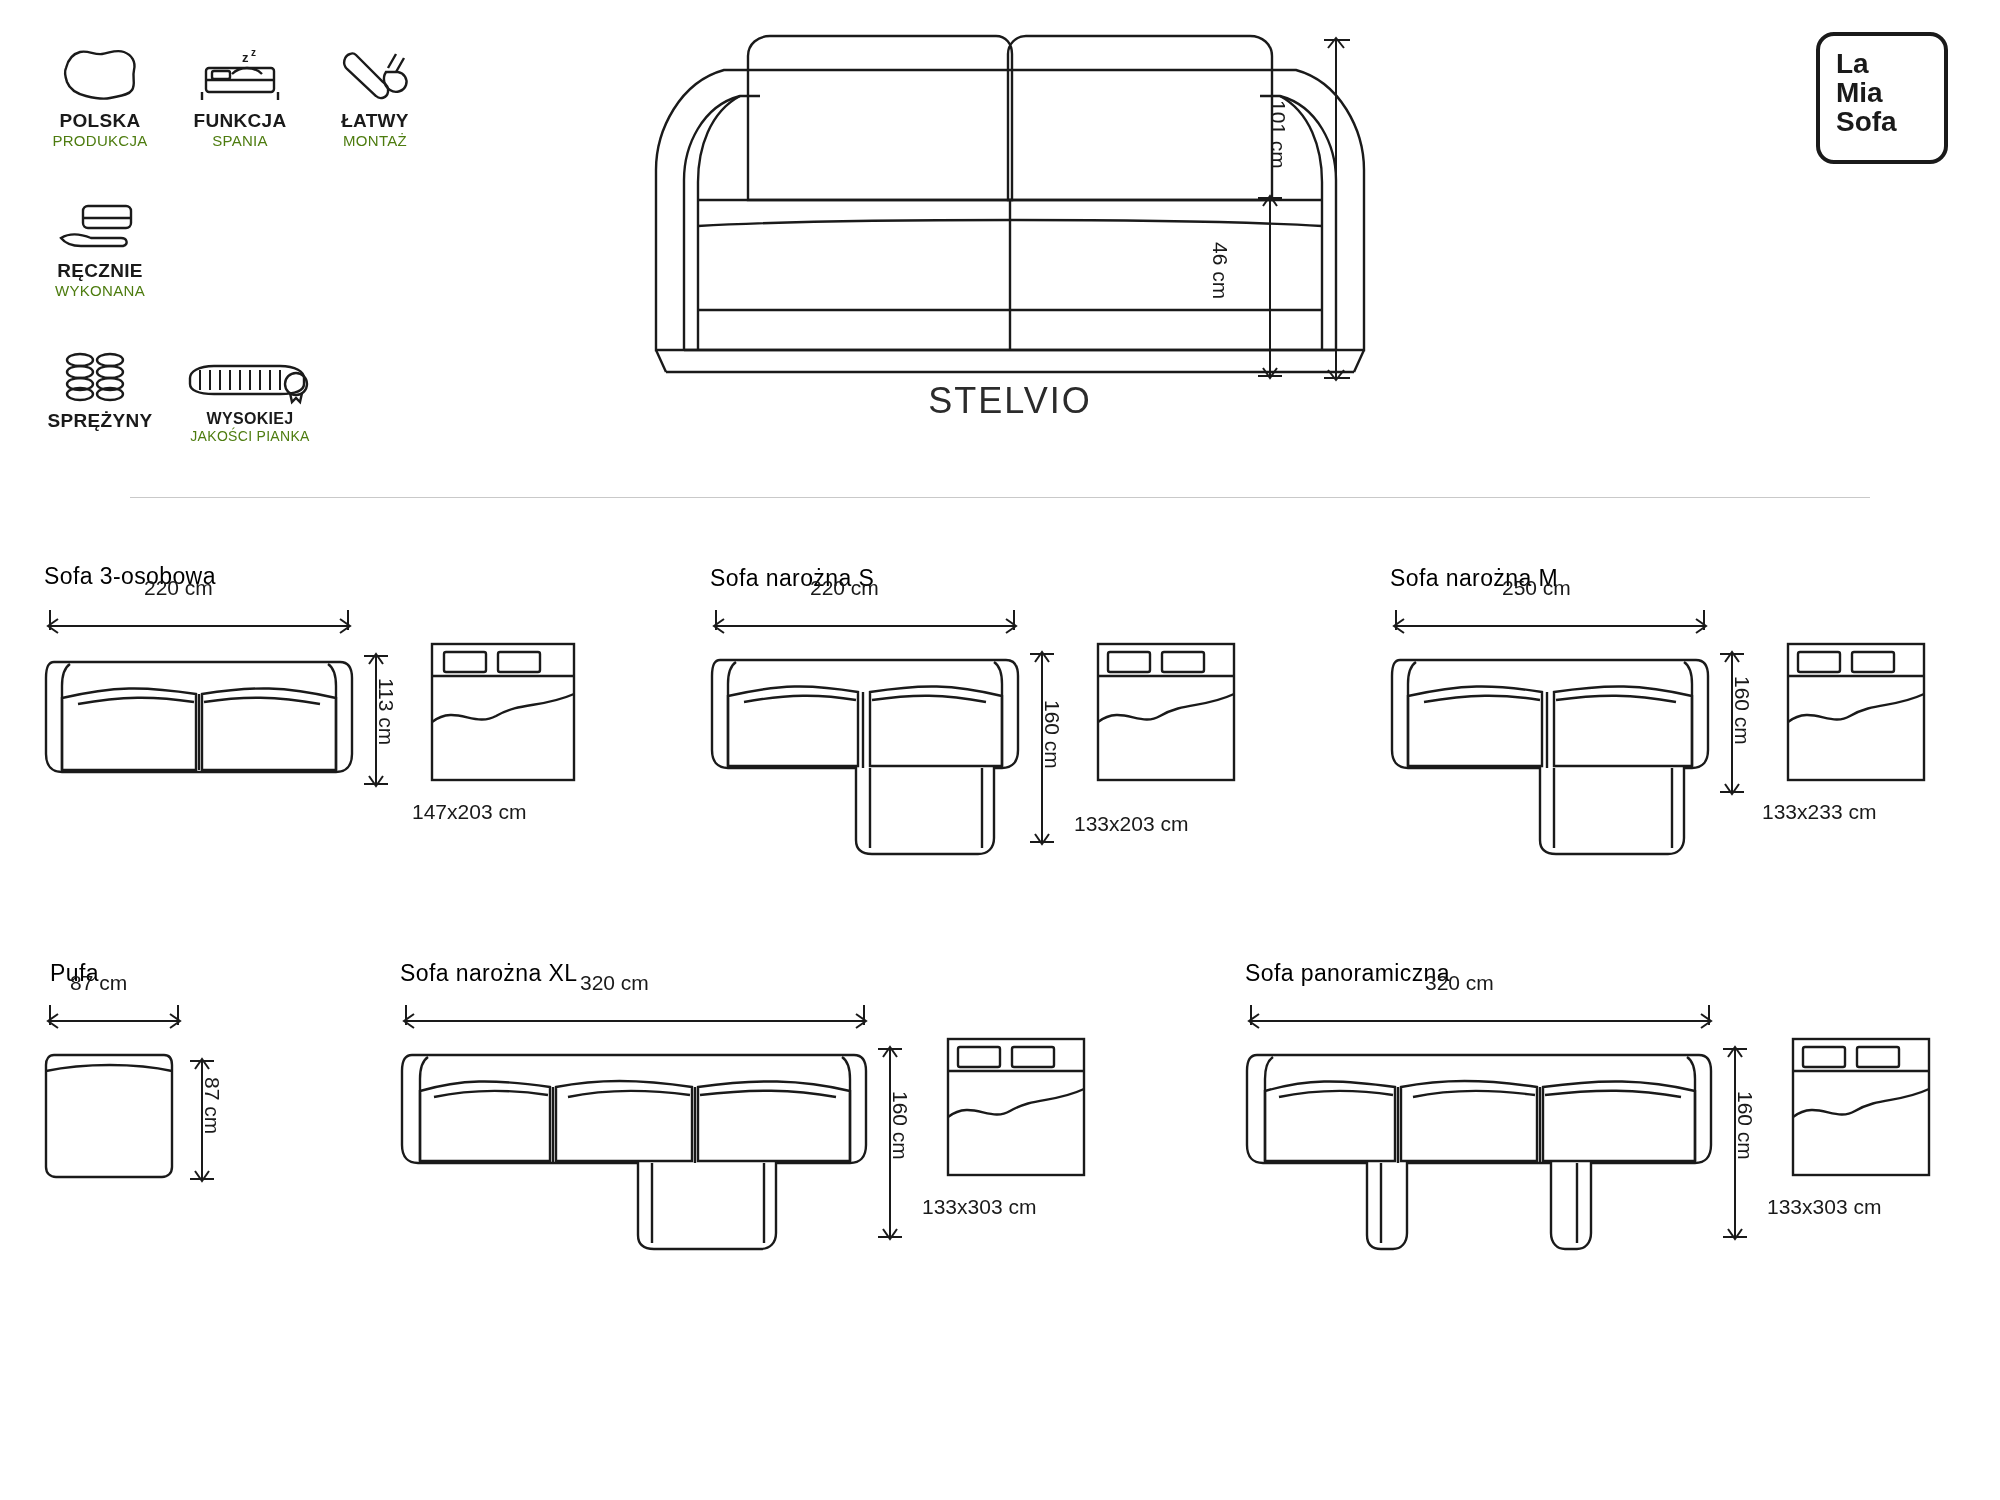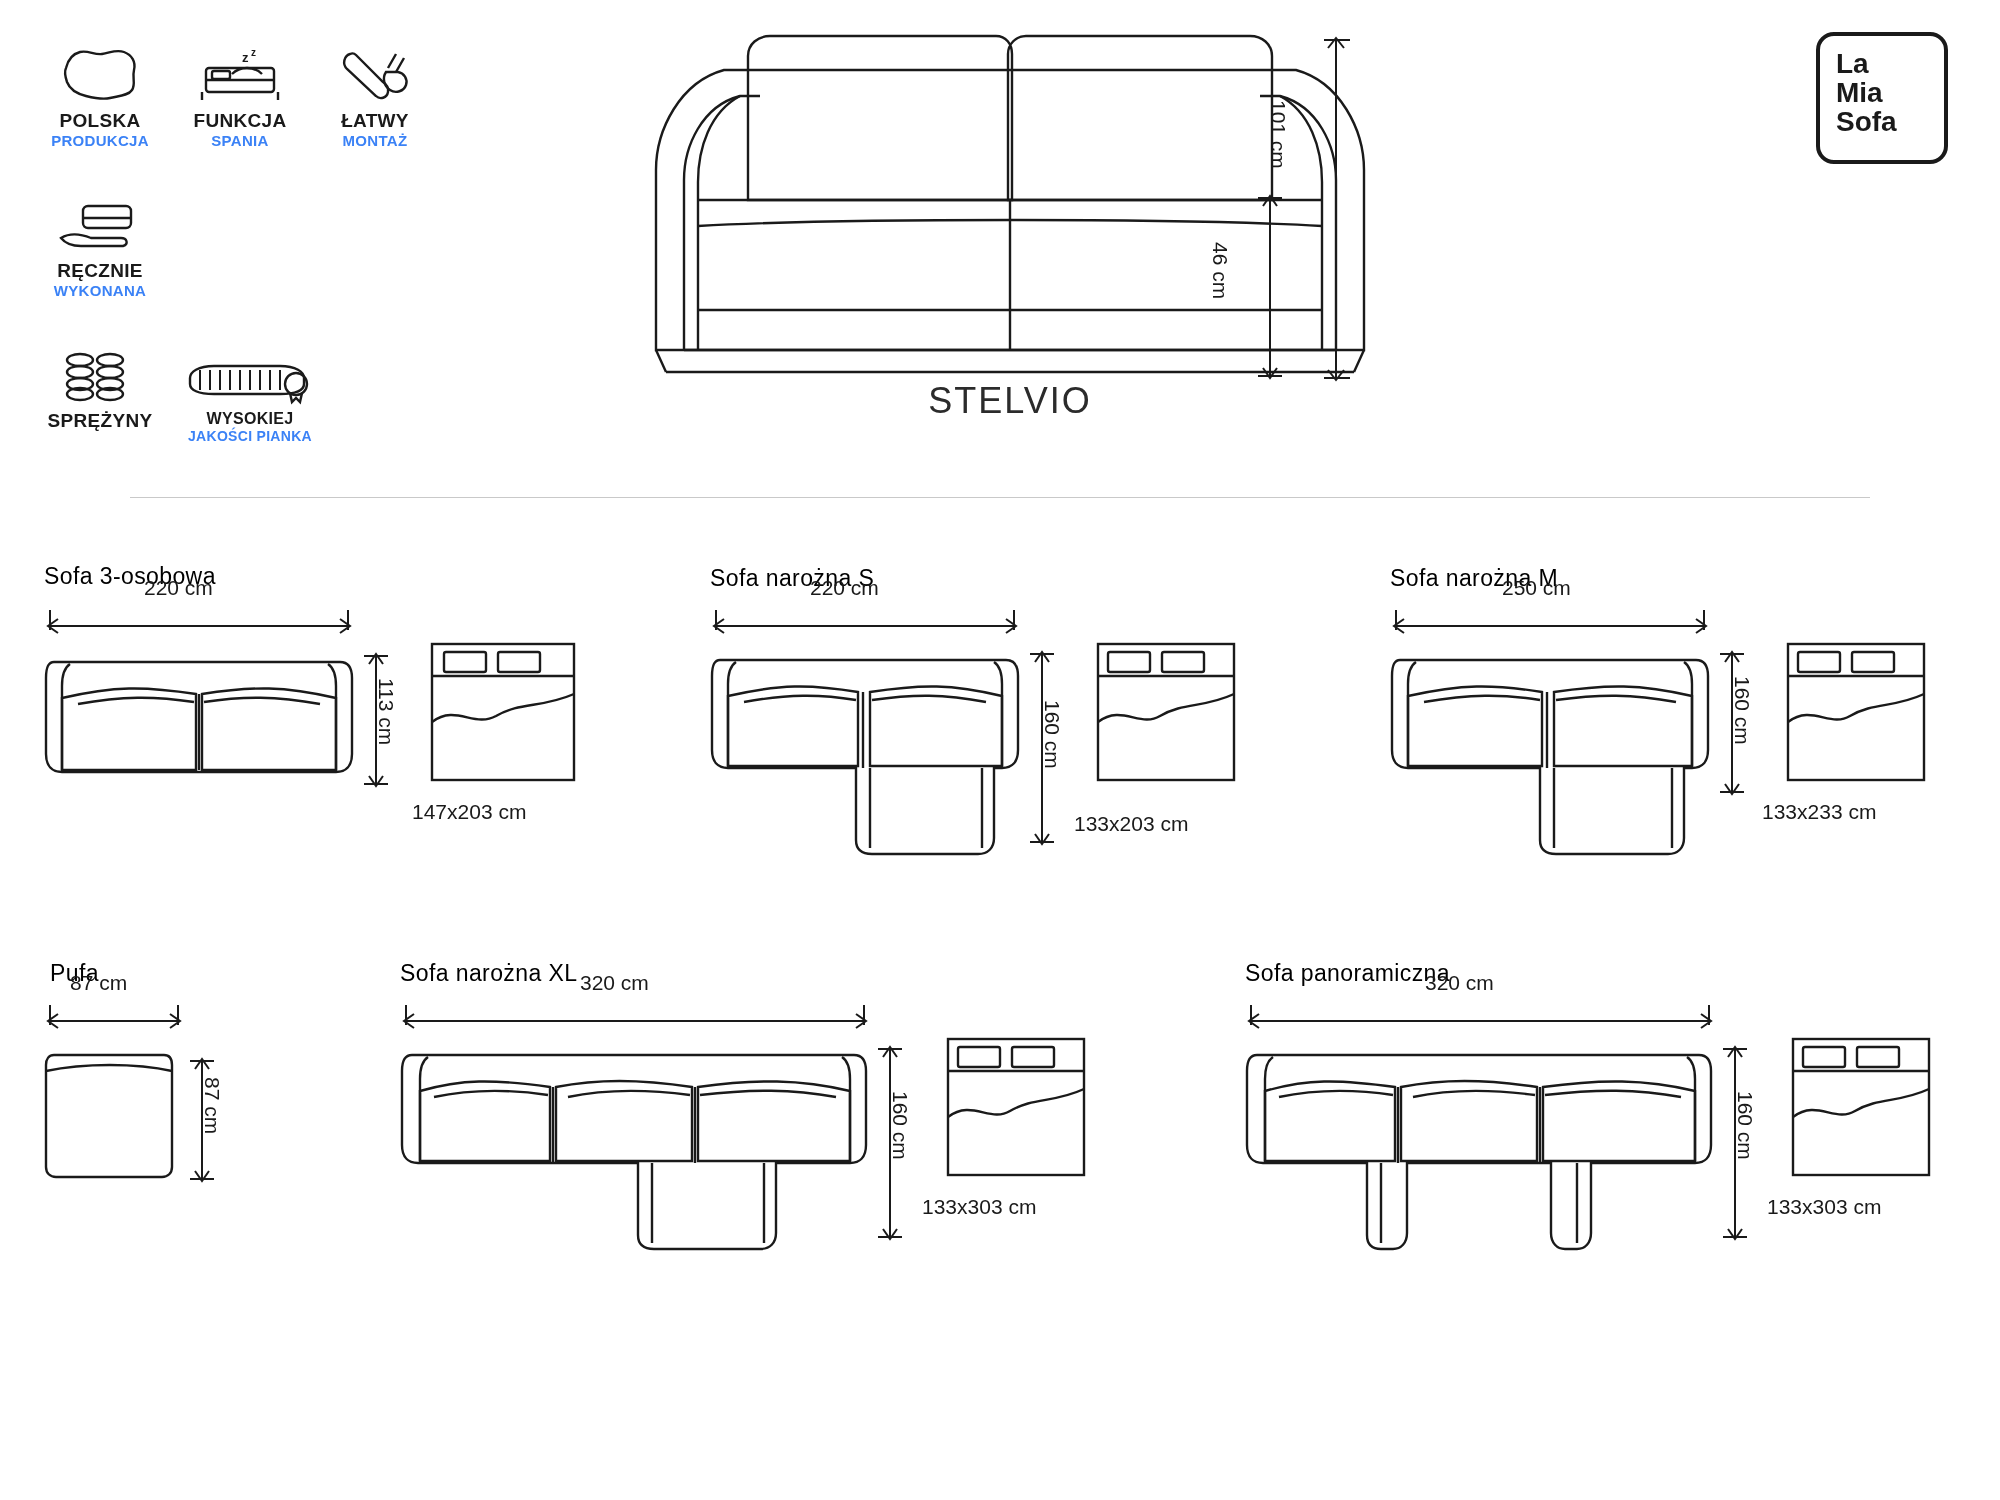--- a/index.html
+++ b/index.html
@@ -38,24 +38,24 @@
   .feat .flabel {
     font-size: 19px;
     font-weight: bold;
     letter-spacing: 0.3px;
     line-height: 1.15;
     margin-top: 6px;
     color: #1a1a1a;
   }
   .feat .fsub {
     font-size: 15px;
-    font-weight: bold;
+    font-weight: normal;
     letter-spacing: 0.3px;
     line-height: 1.15;
-    color: #3b82f6;
+    color: #4d7c0f;
   }
   .feat.small .flabel { font-size: 16px; }
   .feat.small .fsub { font-size: 14px; }
 
   #f0 { left: 10px;  top: 22px; }
   #f1 { left: 140px; top: 22px; width: 140px;}
   #f2 { left: 285px; top: 22px; width: 120px;}
   #f3 { left: 10px;  top: 172px; }
   #f4 { left: 140px; top: 172px; width: 150px;}
   #f5 { left: 10px;  top: 322px; }

